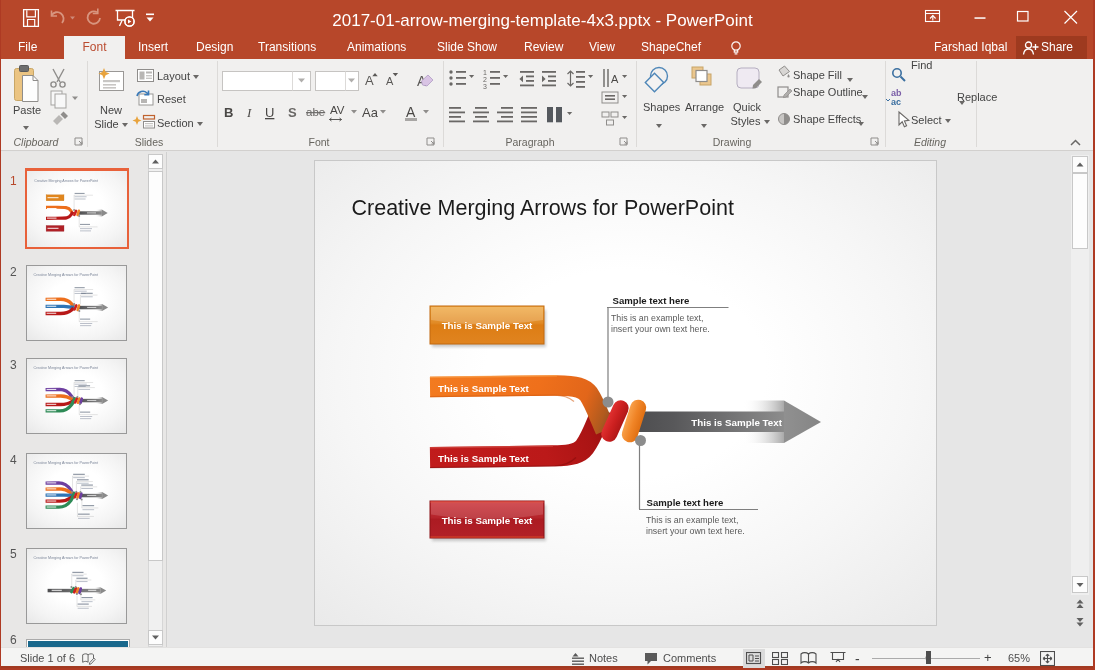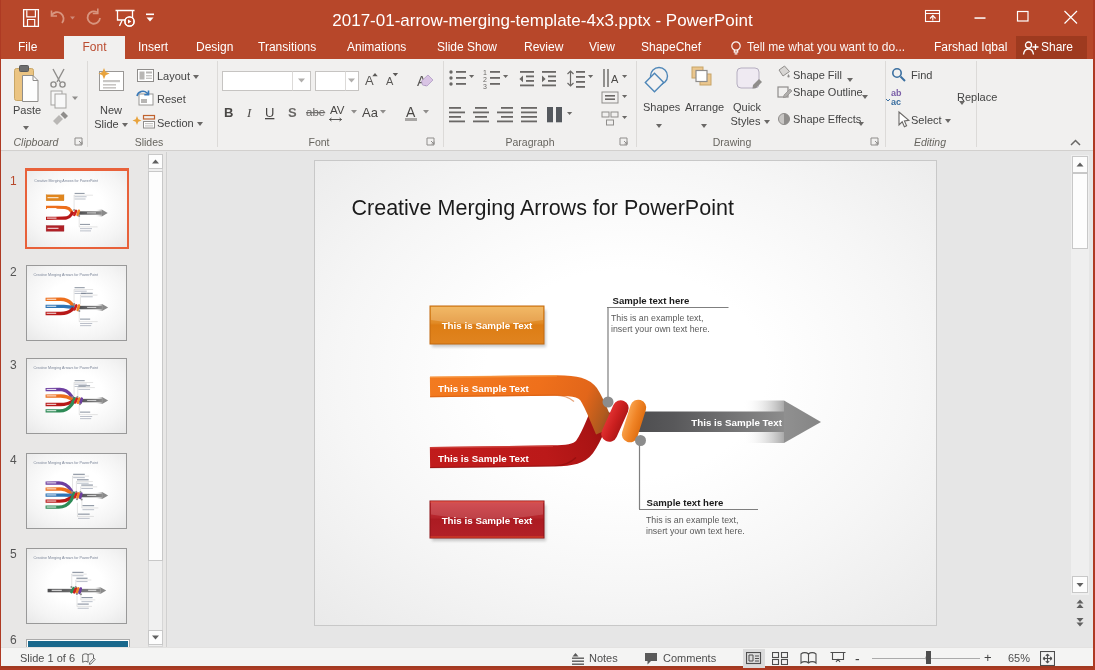--- a/index.html
+++ b/index.html
@@ -242,21 +242,20 @@
     <div class="tab" style="left:18px;">File</div>
     <div id="hometab">Font</div>
     <div class="tab" style="left:138px;">Insert</div>
     <div class="tab" style="left:196px;">Design</div>
     <div class="tab" style="left:258px;">Transitions</div>
     <div class="tab" style="left:347px;">Animations</div>
     <div class="tab" style="left:437px;">Slide Show</div>
     <div class="tab" style="left:524px;">Review</div>
     <div class="tab" style="left:589px;">View</div>
     <div class="tab" style="left:641px;">ShapeChef</div>
-    <div class="tab" style="left:747px; color:rgba(255,255,255,0.95);">Tell me what you want to do...</div>
     <div class="tab" style="left:934px;">Farshad Iqbal</div>
     <svg class="abs" style="left:728px;top:3px;" width="16" height="18" viewBox="0 0 16 18">
       <g stroke="rgba(255,255,255,0.95)" fill="none" stroke-width="1.2">
         <circle cx="8" cy="7" r="4.2"></circle>
         <path d="M6.3 11 v2.2 h3.4 V11 M6.6 14.8 h2.8"></path>
       </g>
     </svg>
     <div class="abs" style="left:1016px;top:0;width:71px;height:23px;background:#9E3A1F;">
       <svg class="abs" style="left:5px;top:4px;" width="18" height="16" viewBox="0 0 18 16">
         <g stroke="#fff" fill="none" stroke-width="1.3">
@@ -500,21 +499,21 @@
     <div class="rtxt" style="left:685px;top:42px;width:38px;text-align:center;">Arrange</div>
     <div class="abs" style="left:701px;top:60px;"><span class="caret"></span></div>
     <div class="rtxt" style="left:733px;top:42px;width:32px;text-align:left;">Quick</div>
     <div class="rtxt" style="left:726px;top:56px;width:48px;text-align:center;white-space:nowrap;">Styles <span class="caret"></span></div>
     <div class="rtxt" style="left:793px;top:10px;">Shape Fill</div>
     <div class="abs" style="left:847px;top:14px;"><span class="caret"></span></div>
     <div class="rtxt" style="left:793px;top:27px;">Shape Outline</div>
     <div class="abs" style="left:862px;top:31px;"><span class="caret"></span></div>
     <div class="rtxt" style="left:793px;top:54px;">Shape Effects</div>
     <div class="abs" style="left:858px;top:58px;"><span class="caret"></span></div>
-    <div class="rtxt" style="left:911px;top:10px;">Find</div>
+    <div class="rtxt" style="left:911px;top:0;">Find</div>
     <div class="rtxt" style="left:911px;top:32px;padding-left:46px;">Replace</div>
     <div class="abs" style="left:959px;top:37px;"><span class="caret"></span></div>
     <div class="rtxt" style="left:911px;top:55px;">Select <span class="caret"></span></div>
 
     <div class="glabel" style="left:6px;width:60px;font-style:italic;">Clipboard</div>
     <div class="glabel" style="left:119px;width:60px;">Slides</div>
     <div class="glabel" style="left:289px;width:60px;">Font</div>
     <div class="glabel" style="left:500px;width:60px;">Paragraph</div>
     <div class="glabel" style="left:702px;width:60px;">Drawing</div>
     <div class="glabel" style="left:900px;width:60px;font-style:italic;">Editing</div>

